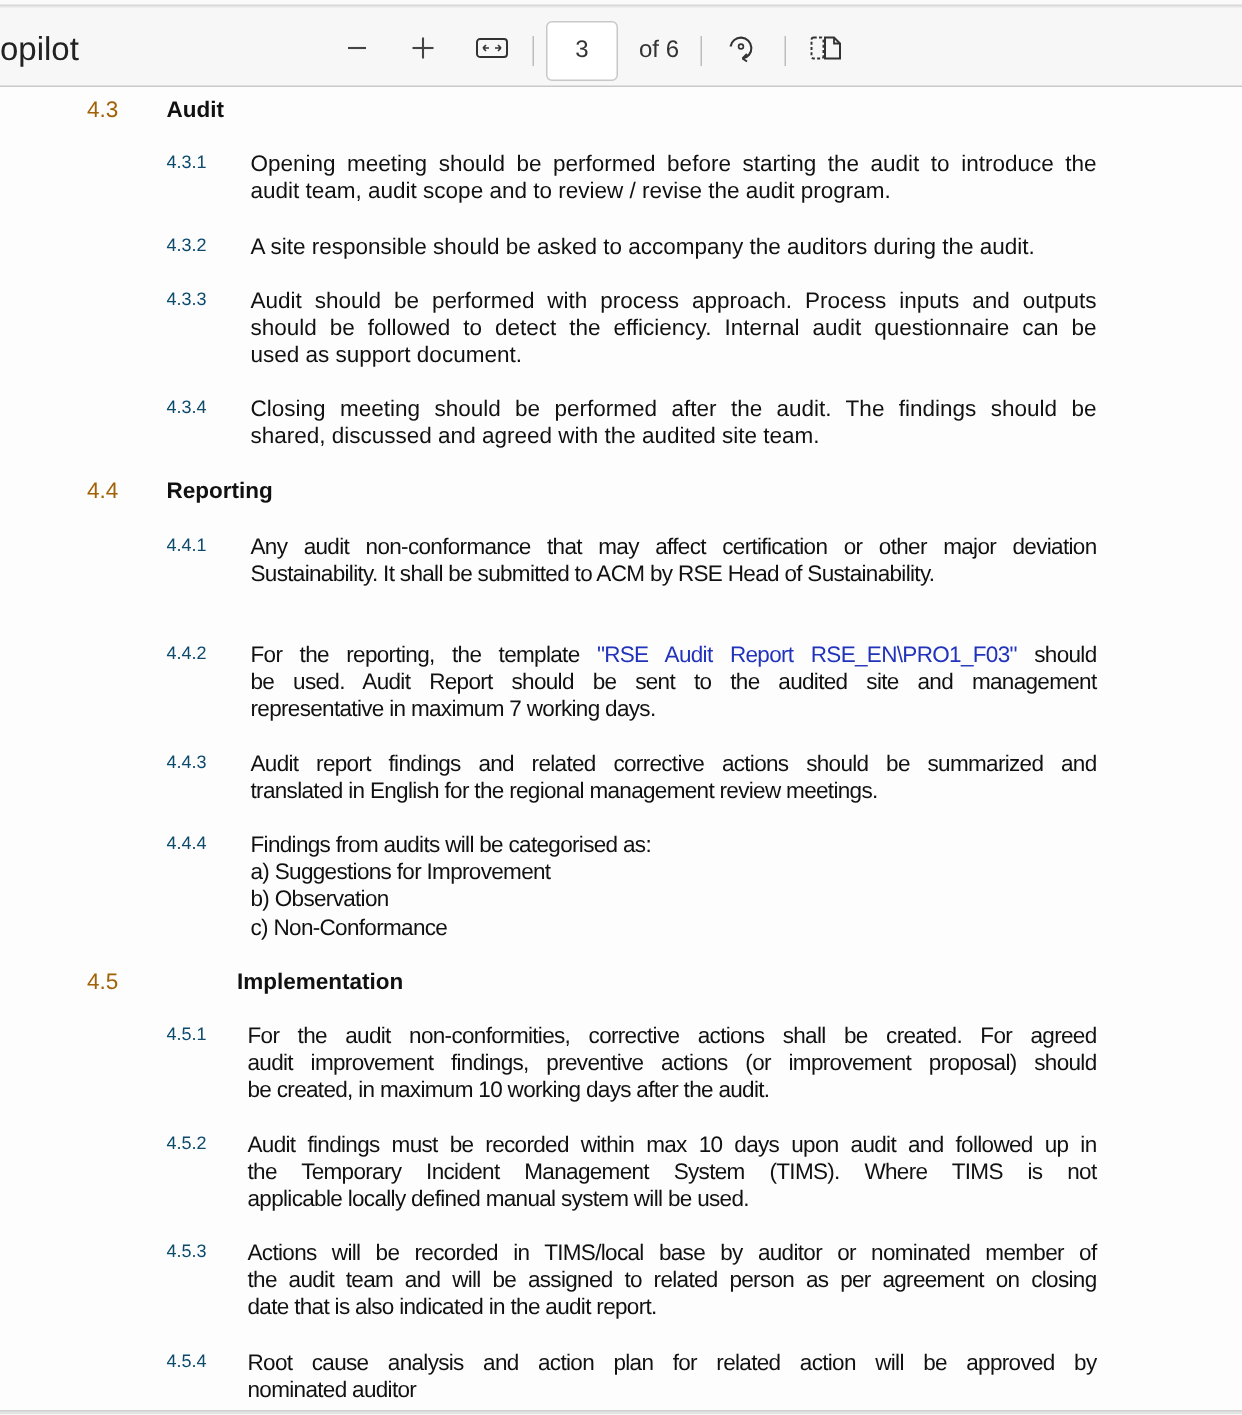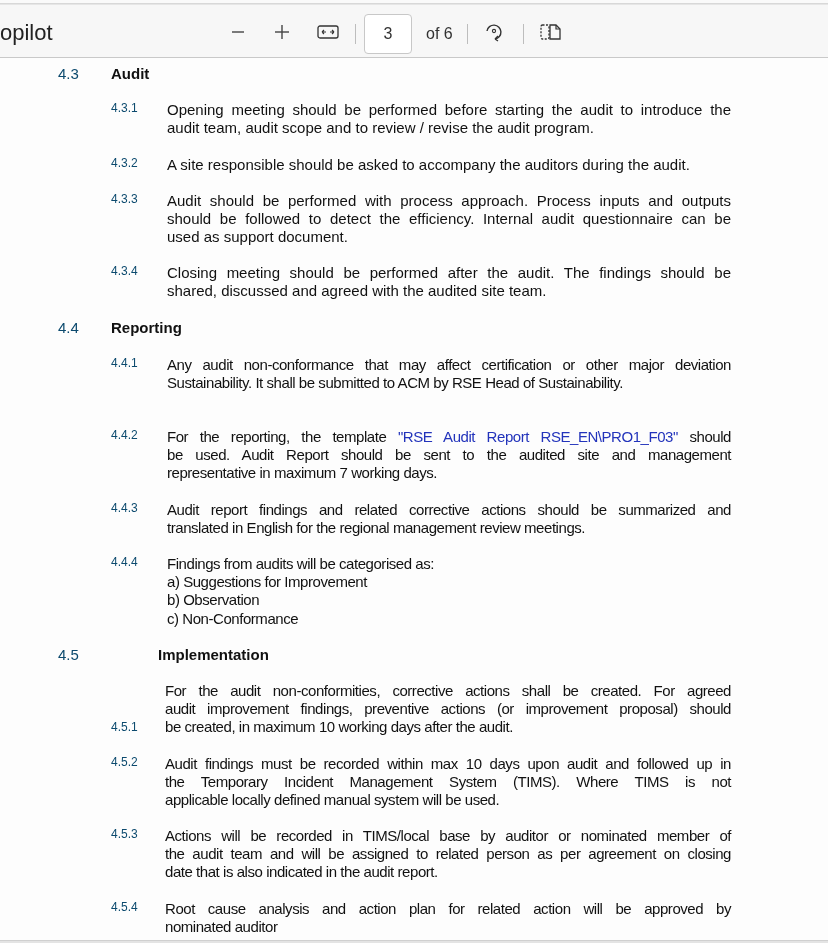--- a/index.html
+++ b/index.html
@@ -6,21 +6,21 @@
   body { width:828px; height:943px; overflow:hidden; background:#fdfdfd; position:relative; font-family:"Liberation Sans", sans-serif; }
   .topstrip { position:absolute; left:0; top:0; width:828px; height:3px; background:#fafafa; border-bottom:1px solid #d8d8d8; }
   .toolbar { position:absolute; left:0; top:4px; width:828px; height:54px; background:#f7f7f7; border-top:1px solid #e6e6e6; border-bottom:1px solid #c9c9c9; box-sizing:border-box; }
   .app-title { position:absolute; left:0; top:20px; font-size:22px; color:#222; font-family:"Liberation Sans", sans-serif; }
   .tb-btn { position:absolute; top:20px; width:24px; height:24px; display:flex; align-items:center; justify-content:center; color:#333; cursor:pointer; }
   .sep { position:absolute; top:24px; width:1px; height:20px; background:#bdbdbd; }
   .page-input { position:absolute; left:364px; top:14px; width:48px; height:40px; box-sizing:border-box; border:1px solid #c8c8c8; border-radius:4px; background:#fff; font-size:16px; color:#333; text-align:center; line-height:38px; font-family:"Liberation Sans", sans-serif; }
   .of-pages { position:absolute; left:426px; top:25px; font-size:16px; color:#333; }
   .doc { position:absolute; left:0; top:58px; width:828px; height:882px; background:#fdfdfd; }
   .bottom-line { position:absolute; left:0; top:940px; width:828px; height:3px; background:#e4e4e4; border-top:1px solid #d0d0d0; box-sizing:border-box; }
-  .sec-num { position:absolute; left:58px; font-size:15px; color:#0c4a6e; }
+  .sec-num { position:absolute; left:58px; font-size:15px; color:#a16207; }
   .sec-title { position:absolute; left:111px; font-size:15px; font-weight:bold; color:#111; }
   .item-num { position:absolute; left:111px; font-size:12px; color:#0c4a6e; }
   .item-text { position:absolute; left:167px; width:564px; font-size:15px; line-height:18.2px; color:#111; text-align:justify; }
   .item-text.narrow { font-family:"Liberation Sans Narrow", "Liberation Sans", sans-serif; letter-spacing:-0.45px; }
   .item-text .line { display:block; }
   .item-text .line.last { text-align:left; }
   .item-text .jl { text-align-last:justify; display:block; }
   .link { color:#2233bb; }
 </style>
 </head>
@@ -124,21 +124,21 @@
 <div class="item-text narrow" style="top:555px;">
   <span class="line last">Findings from audits will be categorised as:</span>
   <span class="line last">a) Suggestions for Improvement</span>
   <span class="line last">b) Observation</span>
   <span class="line last">c) Non-Conformance</span>
 </div>
 
 <span class="sec-num" style="top:646px;">4.5</span>
 <span class="sec-title" style="top:646px;margin-left:47px;">Implementation</span>
 
-<span class="item-num" style="top:720px;">4.5.1</span>
+<span class="item-num" style="top:682px;">4.5.1</span>
 <div class="item-text narrow" style="top:682px; left:165px; width:566px;">
   <span class="jl">For the audit non-conformities, corrective actions shall be created.  For agreed</span>
   <span class="jl">audit improvement findings, preventive actions (or improvement proposal) should</span>
   <span class="line last">be created, in maximum 10 working days after the audit.</span>
 </div>
 
 <span class="item-num" style="top:755px;">4.5.2</span>
 <div class="item-text narrow" style="top:755px; left:165px; width:566px;">
   <span class="jl">Audit findings must be recorded within max 10 days upon audit and followed up in</span>
   <span class="jl">the Temporary Incident Management System (TIMS). Where TIMS is not</span>

